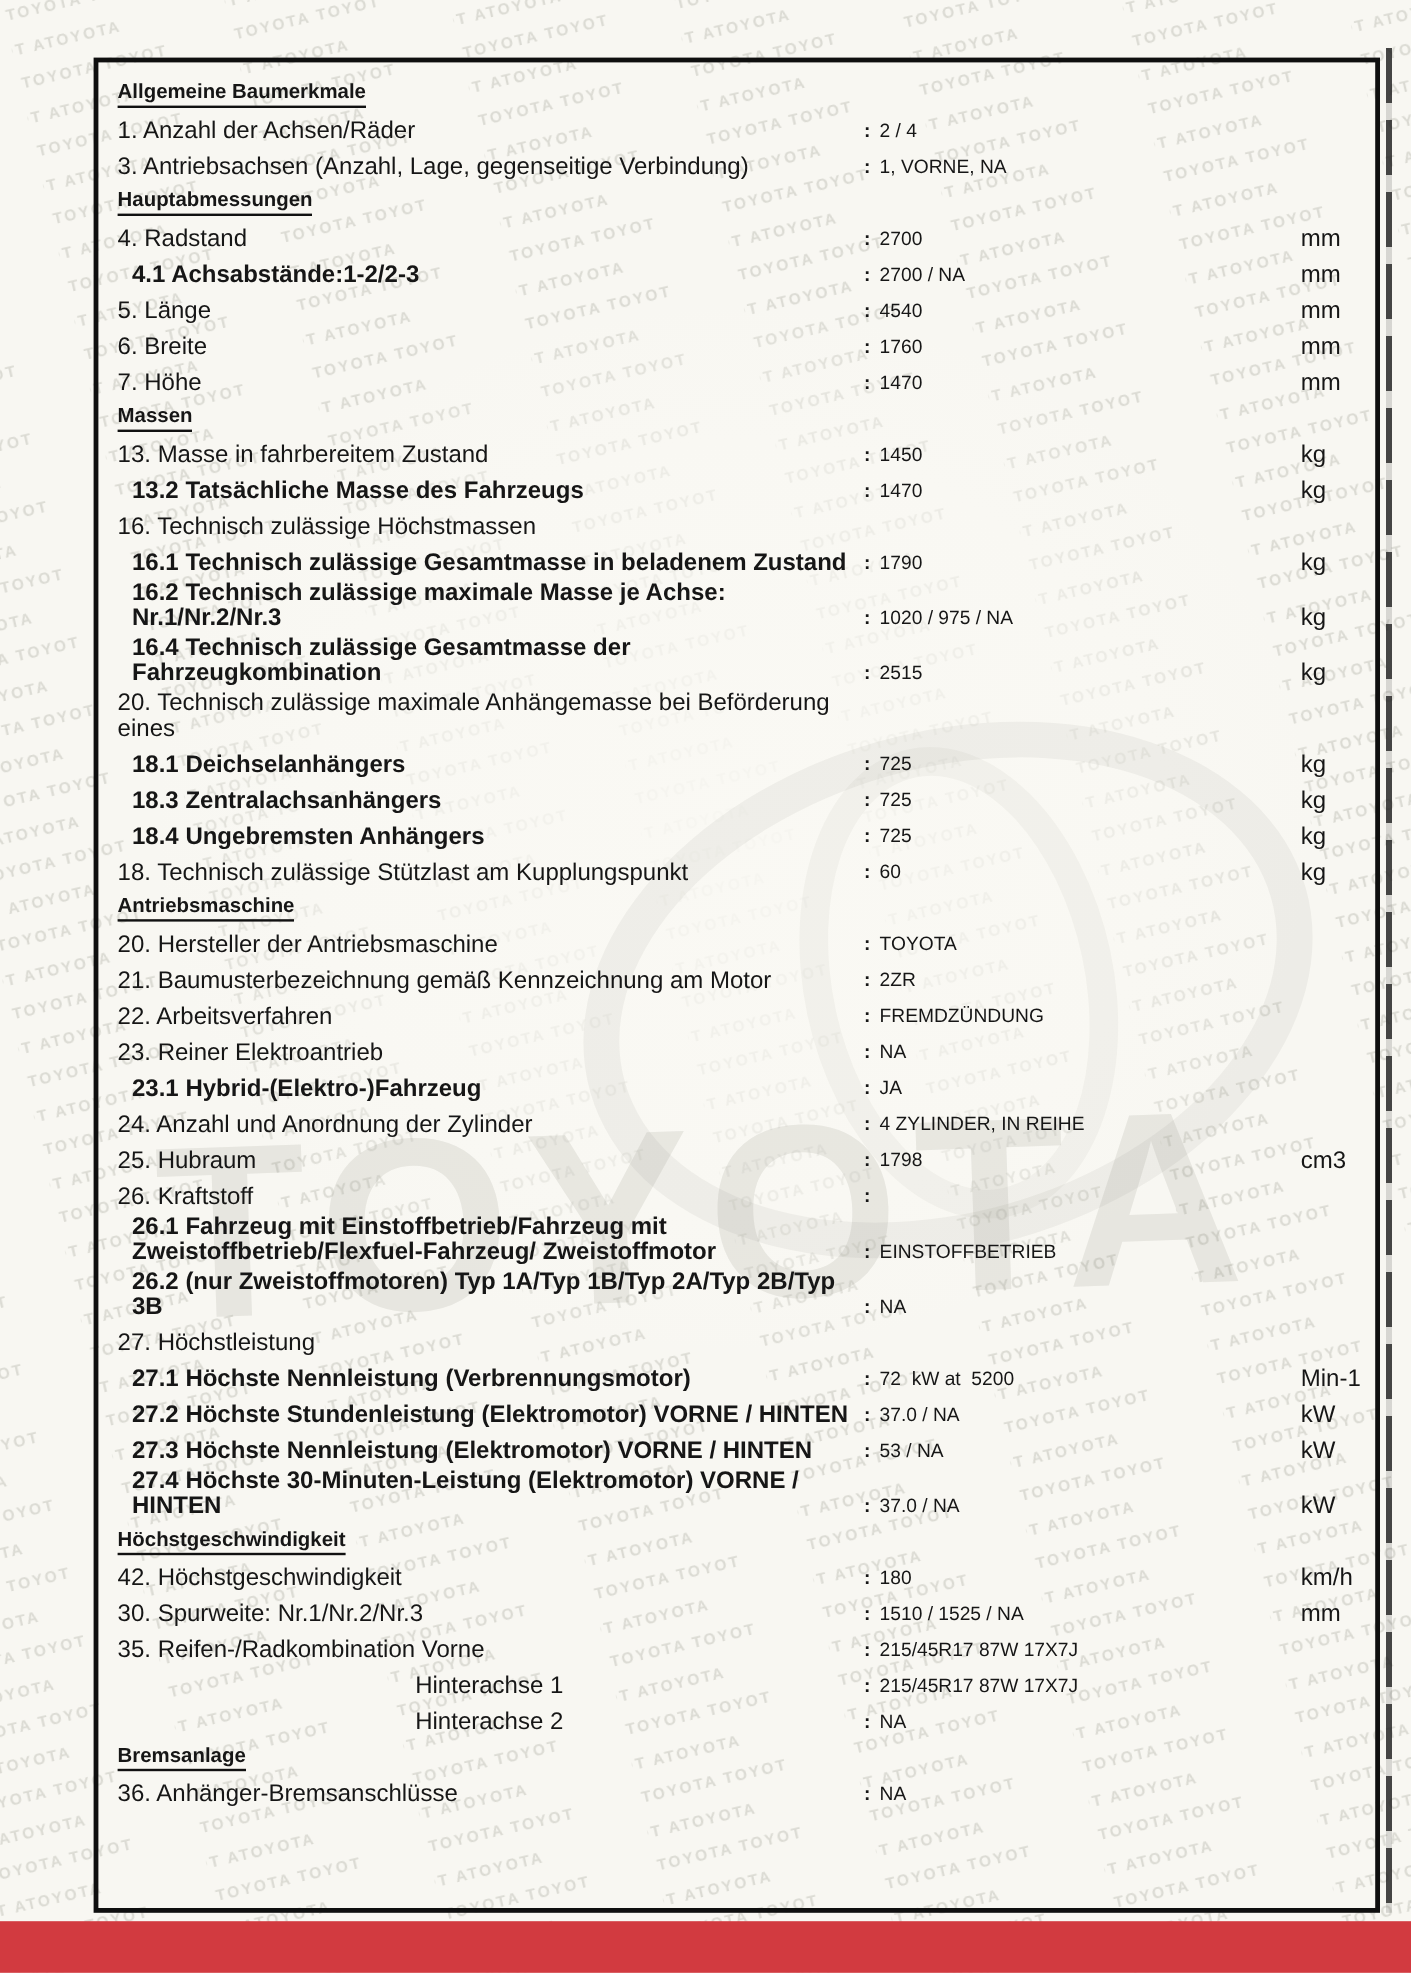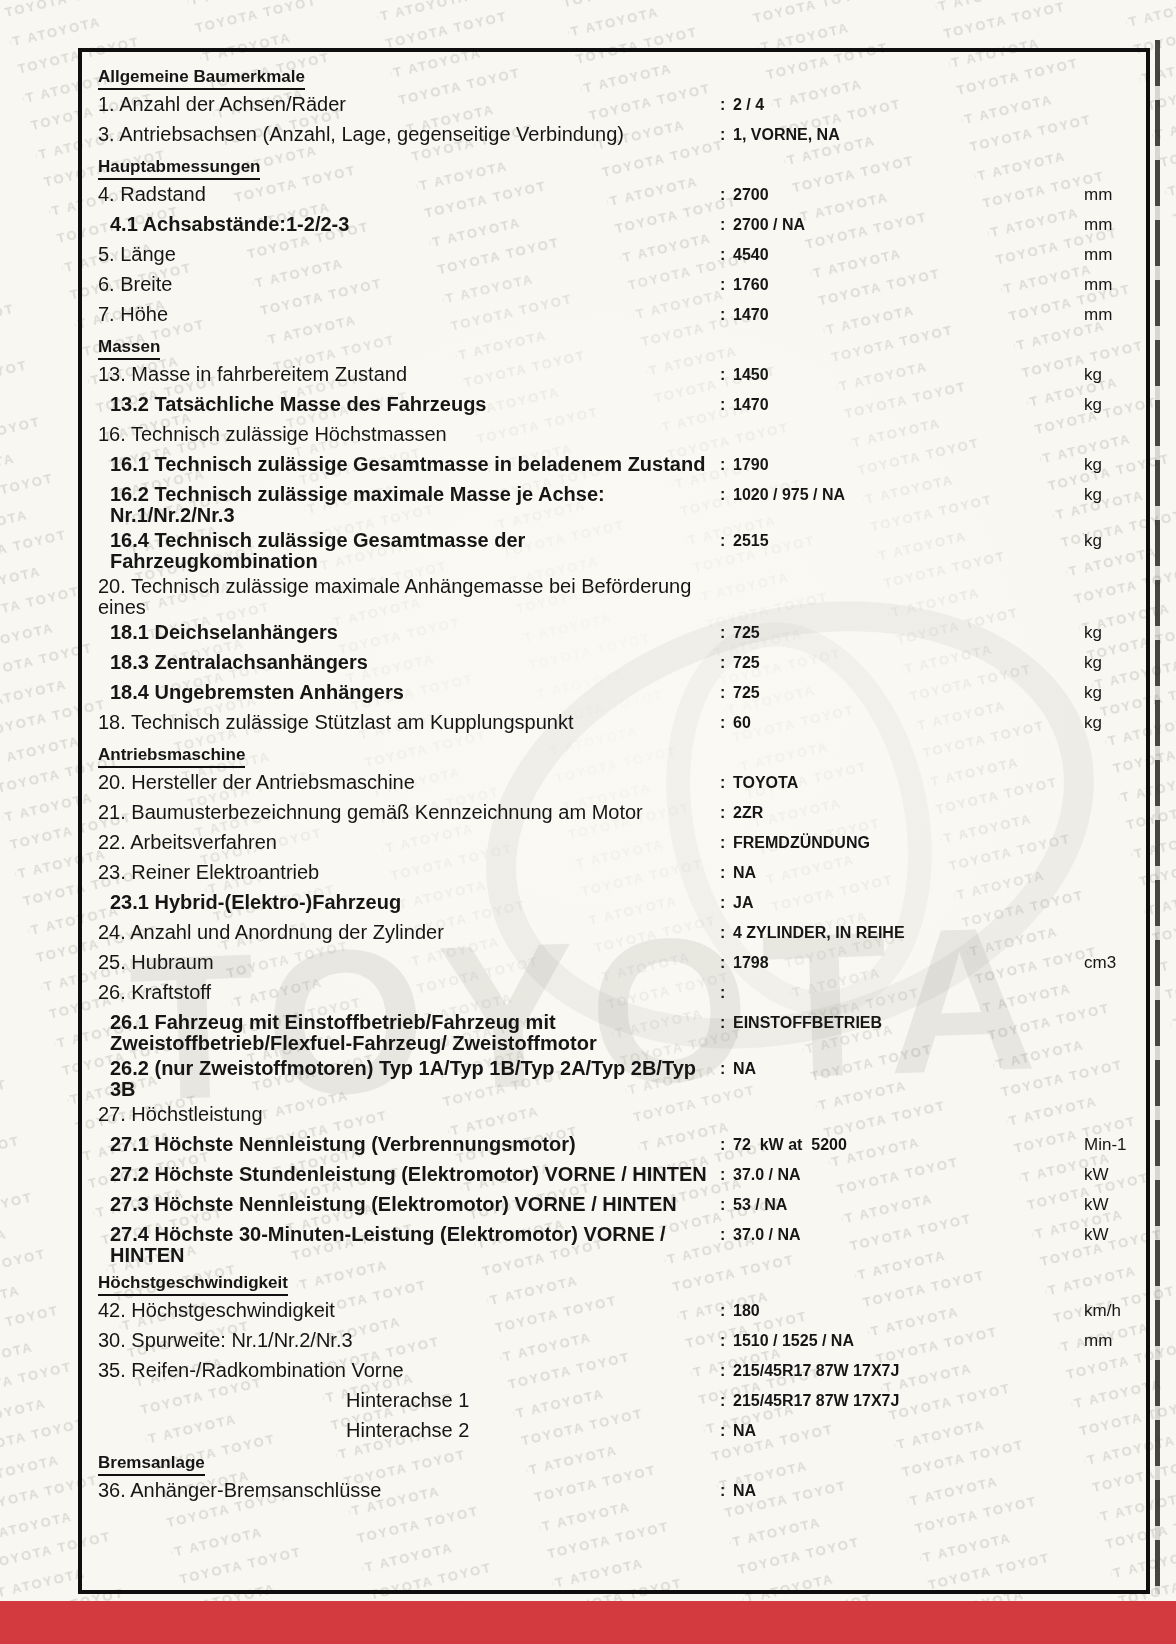--- a/index.html
+++ b/index.html
@@ -34,32 +34,32 @@
     font-size:205px;font-weight:bold;letter-spacing:14px;
     color:rgba(134,132,121,.15);transform:rotate(-2deg);white-space:nowrap;
   }
   
   .frame{
     position:absolute;left:78px;top:48px;width:1072px;height:1546px;
     box-sizing:border-box;border:4px solid #0f0f0f;z-index:3;
   }
   .content{padding:8px 0 0 16px;}
   .row{
-    display:flex;align-items:flex-start;
+    display:flex;align-items:flex-end;
     min-height:30px;box-sizing:border-box;padding-top:4px;line-height:21px;
   }
   .lbl{
     flex:none;width:622px;box-sizing:border-box;padding-right:2px;
     font-size:20px;
   }
   .ind1 .lbl{padding-left:12px;font-weight:bold;}
   .ind2 .lbl{padding-left:248px;}
   .colon{flex:none;width:13px;font-size:16px;font-weight:bold;}
-  .val{flex:1;font-size:16px;font-weight:bold;white-space:pre-wrap;}
-  .unit{flex:none;width:62px;font-size:17px;text-align:left;}
+  .val{flex:1;font-size:16px;font-weight:normal;white-space:pre-wrap;}
+  .unit{flex:none;width:62px;font-size:20px;text-align:left;}
   .row.section{padding-top:6px;min-height:30px;}
   .heading{
     display:inline-block;font-size:17px;font-weight:bold;
     border-bottom:2.5px solid #111;padding-bottom:1px;line-height:21px;
   }
   
   .edge-streak{
     position:absolute;left:1155px;top:40px;width:5px;height:1554px;z-index:4;
     background:repeating-linear-gradient(180deg,
       rgba(25,25,25,.8) 0px, rgba(25,25,25,.8) 46px,

